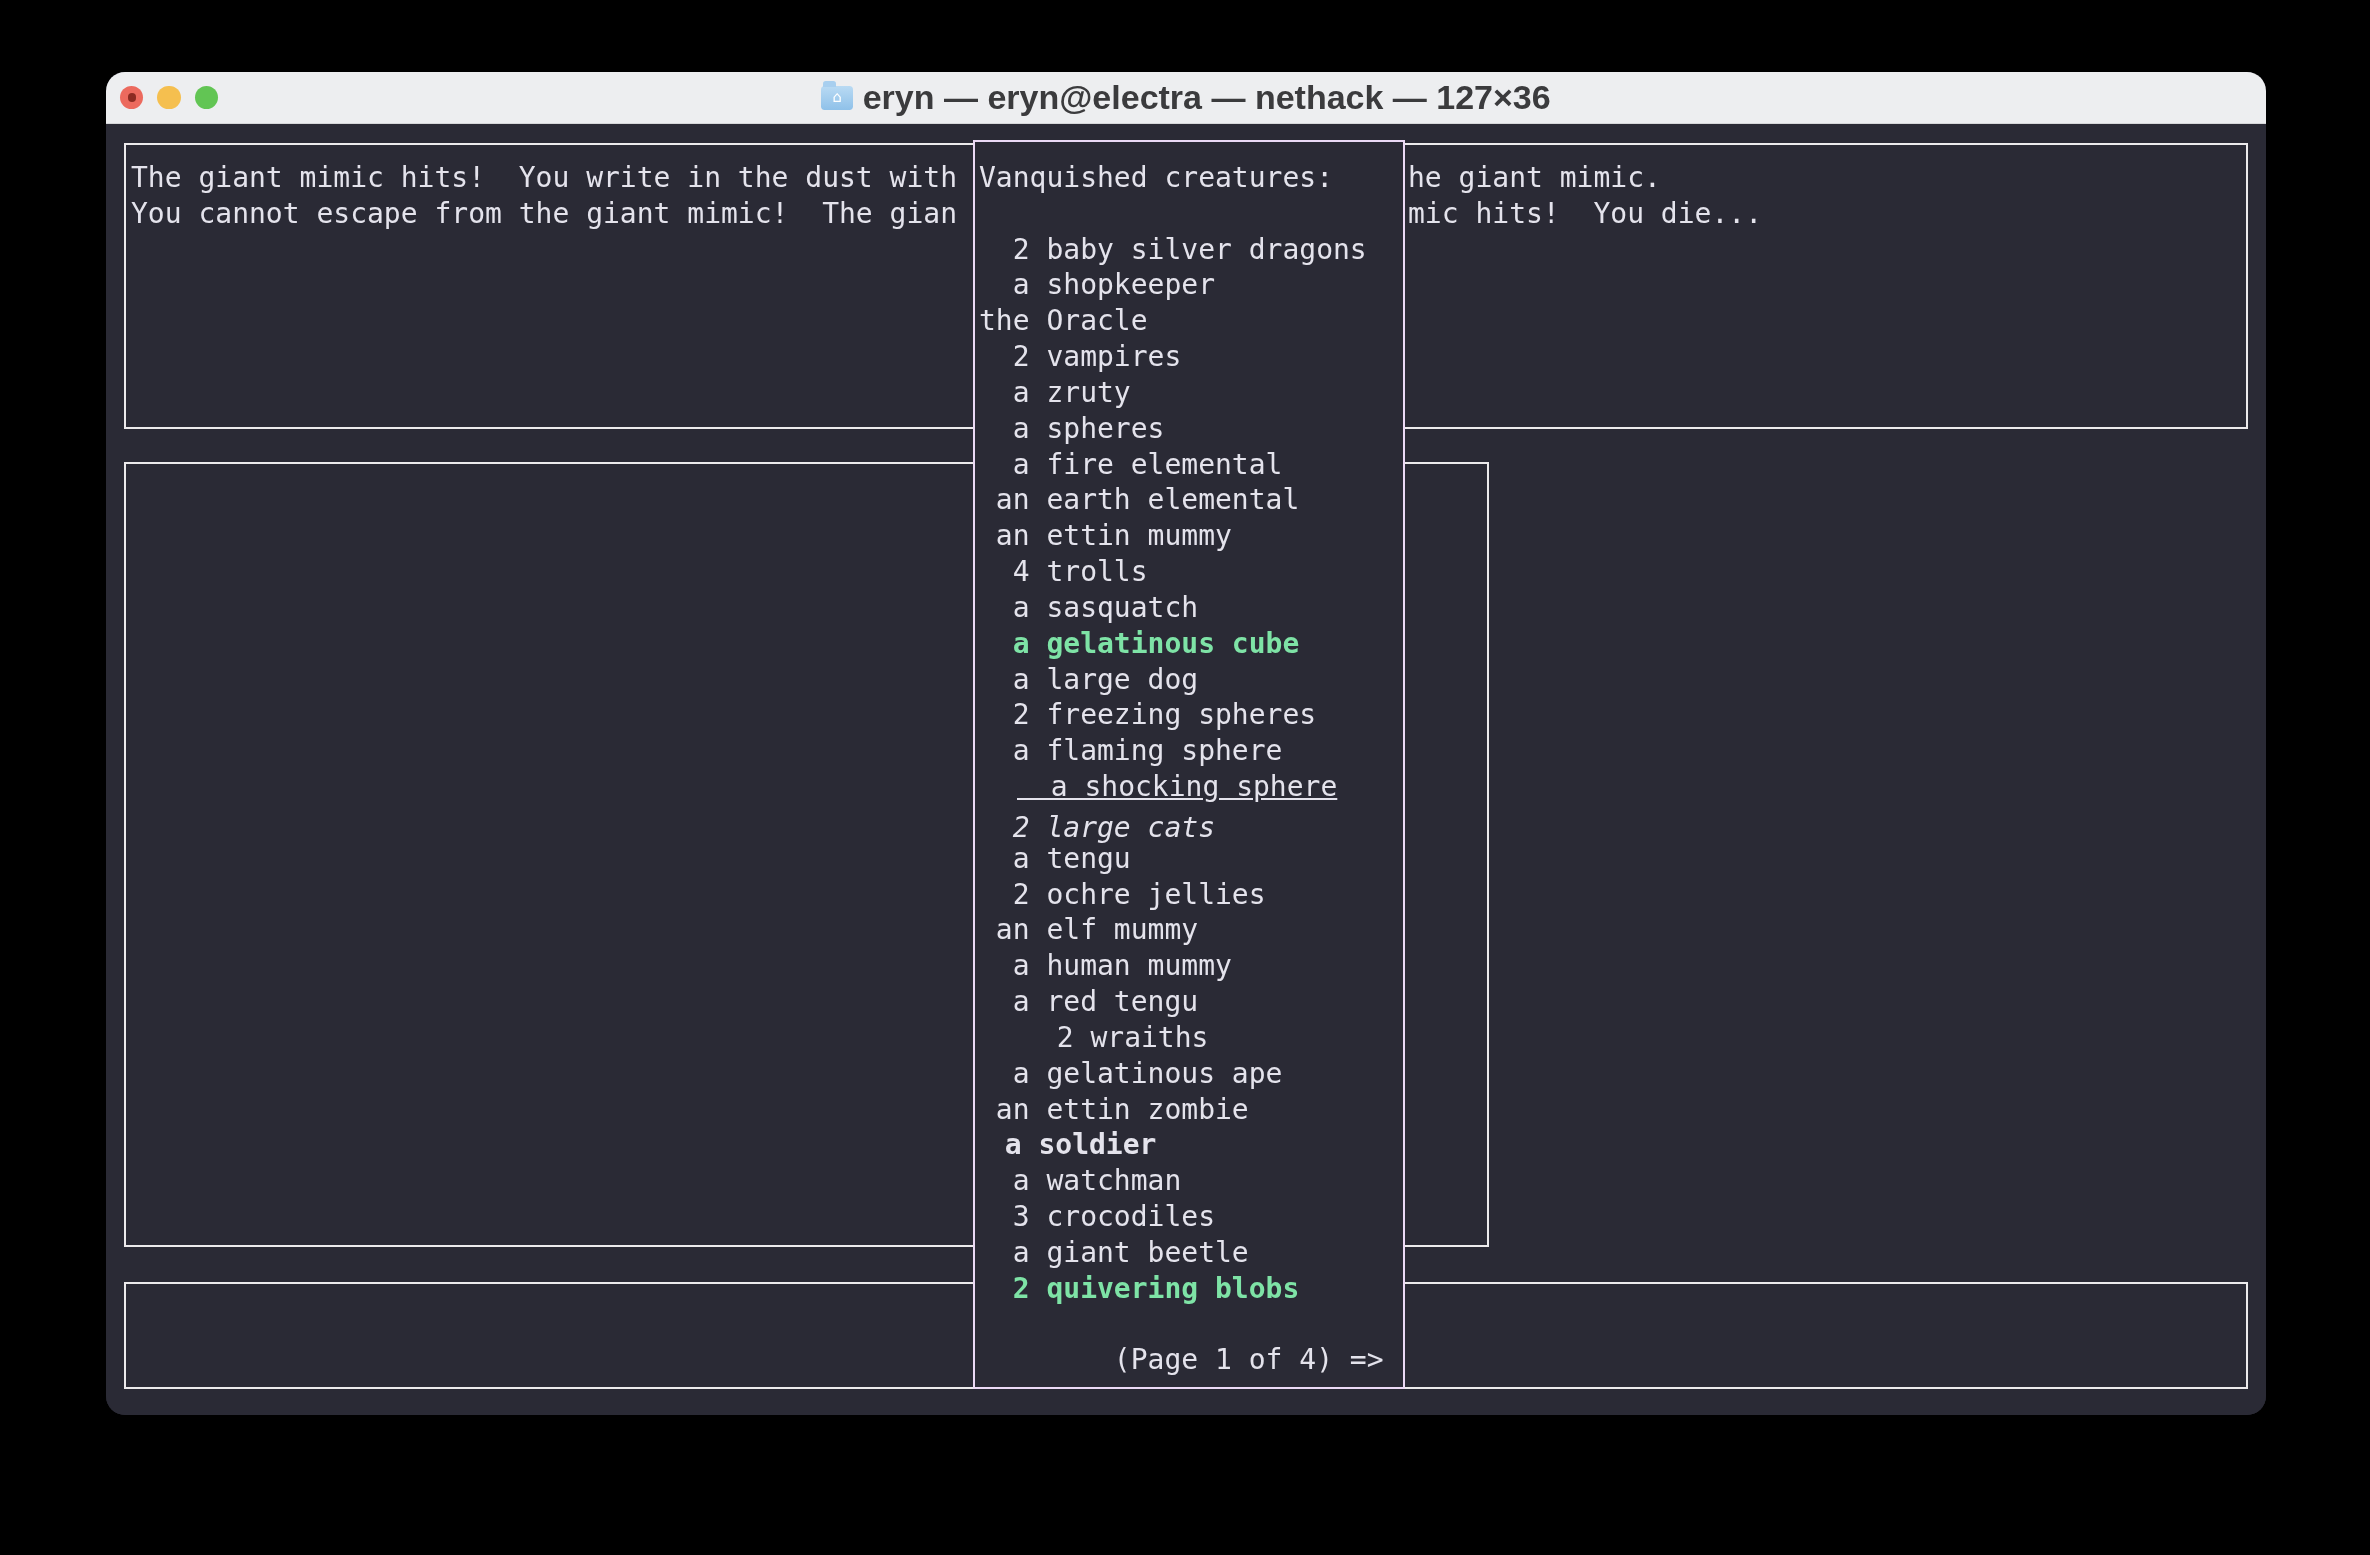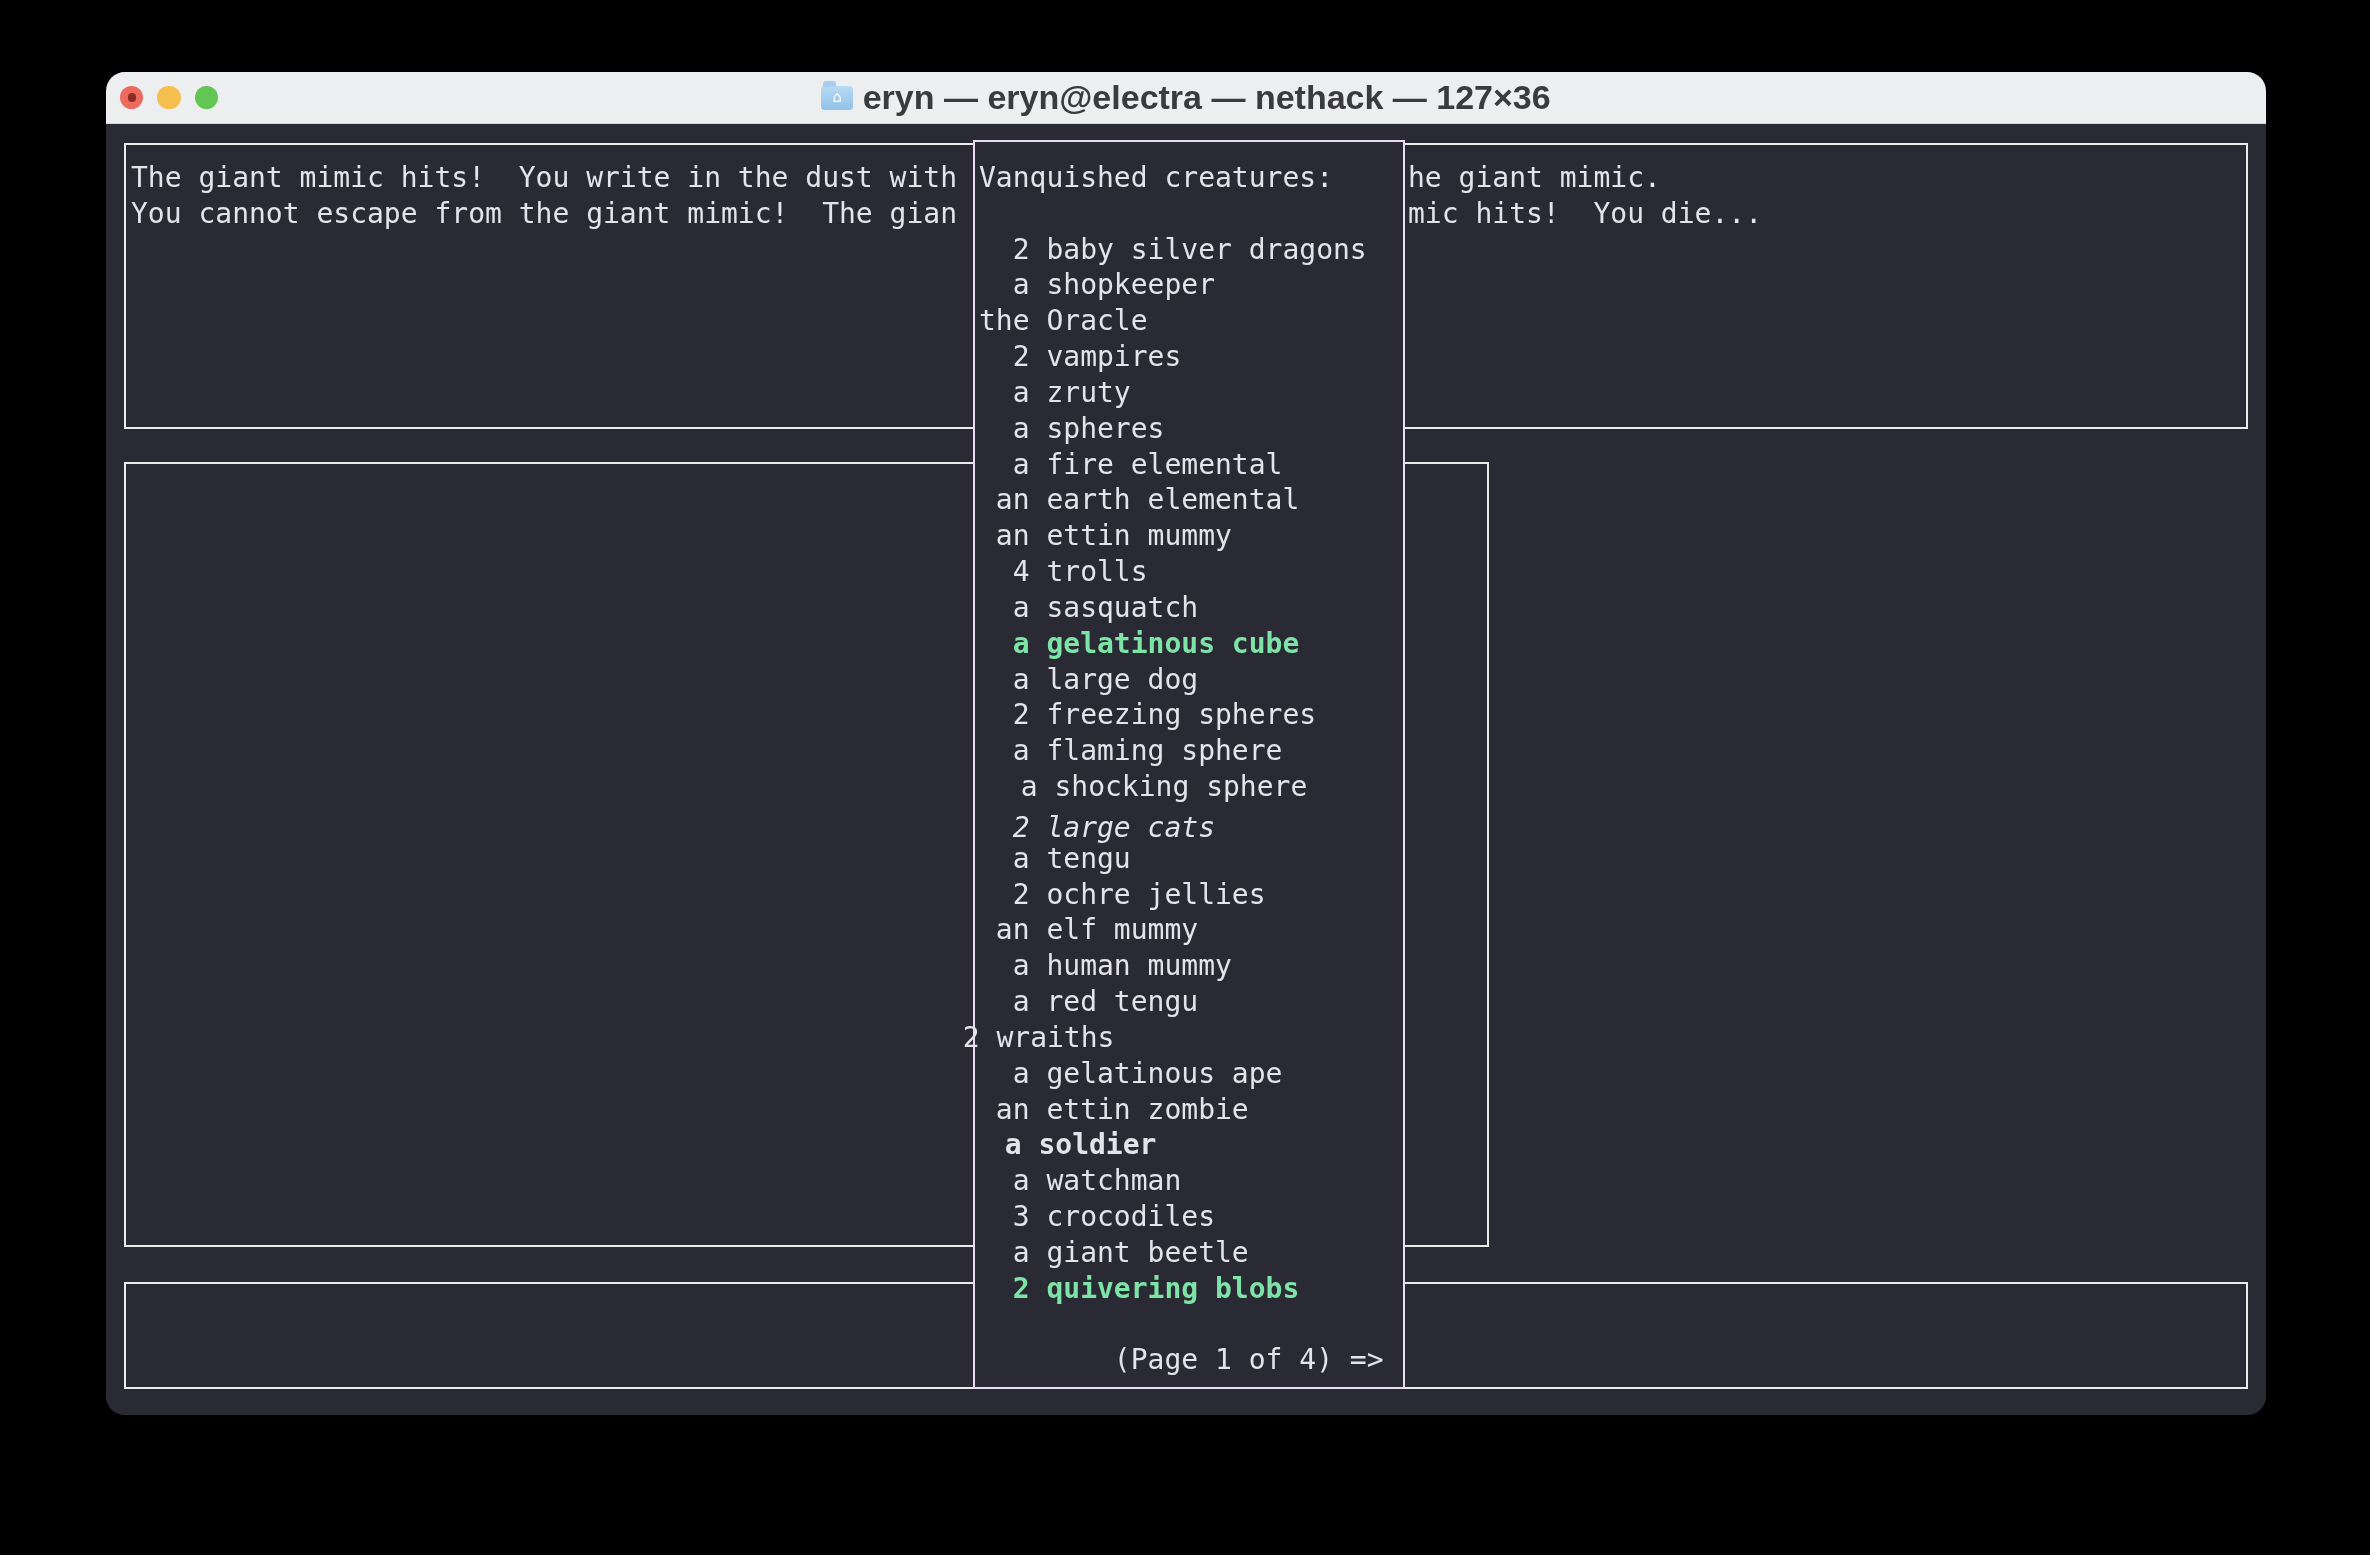--- a/index.html
+++ b/index.html
@@ -106,28 +106,28 @@
         <div class="tline" style="left: 873px; top: 287px;">  a spheres</div>
         <div class="tline" style="left: 873px; top: 323px;">  a fire elemental</div>
         <div class="tline" style="left: 873px; top: 358px;"> an earth elemental</div>
         <div class="tline" style="left: 873px; top: 394px;"> an ettin mummy</div>
         <div class="tline" style="left: 873px; top: 430px;">  4 trolls</div>
         <div class="tline" style="left: 873px; top: 466px;">  a sasquatch</div>
         <div class="tline hl" style="left: 873px; top: 502px;">  a gelatinous cube</div>
         <div class="tline" style="left: 873px; top: 538px;">  a large dog</div>
         <div class="tline" style="left: 873px; top: 573px;">  2 freezing spheres</div>
         <div class="tline" style="left: 873px; top: 609px;">  a flaming sphere</div>
-        <div class="tline" style="left: 881px; top: 645px;">  a shocking sphere</div>
+        <div class="tline" style="left: 911px; top: 645px; text-decoration: underline;">  a shocking sphere</div>
         <div class="tline" style="left: 873px; top: 686px; font-style: italic;">  2 large cats</div>
         <div class="tline" style="left: 873px; top: 717px;">  a tengu</div>
         <div class="tline" style="left: 873px; top: 753px;">  2 ochre jellies</div>
         <div class="tline" style="left: 873px; top: 788px;"> an elf mummy</div>
         <div class="tline" style="left: 873px; top: 824px;">  a human mummy</div>
         <div class="tline" style="left: 873px; top: 860px;">  a red tengu</div>
-        <div class="tline" style="left: 823px; top: 896px;">  2 wraiths</div>
+        <div class="tline" style="left: 917px; top: 896px;">  2 wraiths</div>
         <div class="tline" style="left: 873px; top: 932px;">  a gelatinous ape</div>
         <div class="tline" style="left: 873px; top: 968px;"> an ettin zombie</div>
         <div class="tline" style="left: 865px; top: 1003px; font-weight: bold;">  a soldier</div>
         <div class="tline" style="left: 873px; top: 1039px;">  a watchman</div>
         <div class="tline" style="left: 873px; top: 1075px;">  3 crocodiles</div>
         <div class="tline" style="left: 873px; top: 1111px;">  a giant beetle</div>
         <div class="tline hl" style="left: 873px; top: 1147px;">  2 quivering blobs</div>
       </div>
 
     <div class="tline" style="left:873px;top:1218px">        (Page 1 of 4) =&gt;</div>

